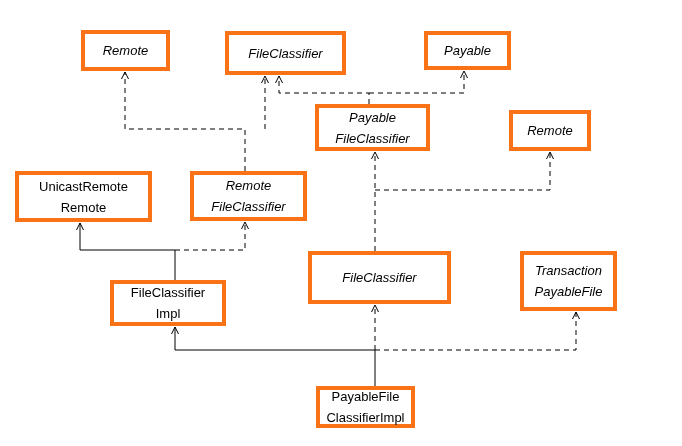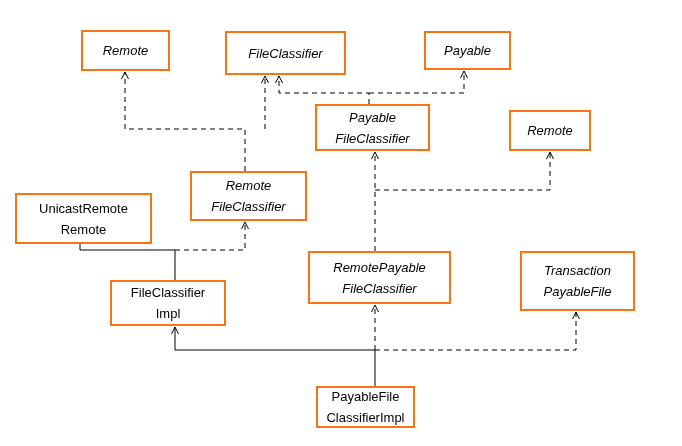--- a/index.html
+++ b/index.html
@@ -17,21 +17,21 @@
   }
   #edges {
     position: absolute;
     left: 0;
     top: 0;
   }
   .node {
     position: absolute;
     box-sizing: border-box;
     background: #ffffff;
-    border: 2px solid #f97316;
+    border: 4px solid #f97316;
     display: flex;
     flex-direction: column;
     justify-content: center;
     align-items: center;
     text-align: center;
     font-size: 13px;
     line-height: 21px;
     color: #000000;
     white-space: nowrap;
   }
@@ -77,33 +77,32 @@
     <div class="node italic" style="left: 424px; top: 31px; width: 87px; height: 39px;">
       <div>Payable</div>
     </div>
     <div class="node italic" style="left: 315px; top: 104px; width: 115px; height: 47px;">
       <div>Payable</div>
       <div>FileClassifier</div>
     </div>
     <div class="node italic" style="left: 509px; top: 110px; width: 82px; height: 41px;">
       <div>Remote</div>
     </div>
-    <div class="node" style="left: 15px; top: 171px; width: 137px; height: 51px; margin-top: 22px;">
+    <div class="node" style="left: 15px; top: 171px; width: 137px; height: 51px;">
       <div>UnicastRemote</div>
       <div>Remote</div>
     </div>
     <div class="node italic" style="left: 190px; top: 171px; width: 117px; height: 50px;">
       <div>Remote</div>
       <div>FileClassifier</div>
     </div>
     <div class="node italic" style="left: 308px; top: 251px; width: 143px; height: 53px;">
-      <div>RemotePayable</div>
       <div>FileClassifier</div>
     </div>
-    <div class="node italic" style="left: 520px; top: 251px; width: 115px; height: 60px;">
+    <div class="node italic" style="left: 520px; top: 251px; width: 97px; height: 60px;">
       <div>Transaction</div>
       <div>PayableFile</div>
     </div>
     <div class="node" style="left: 110px; top: 280px; width: 116px; height: 46px;">
       <div>FileClassifier</div>
       <div>Impl</div>
     </div>
     <div class="node" style="left: 316px; top: 386px; width: 99px; height: 42px;">
       <div>PayableFile</div>
       <div>ClassifierImpl</div>

